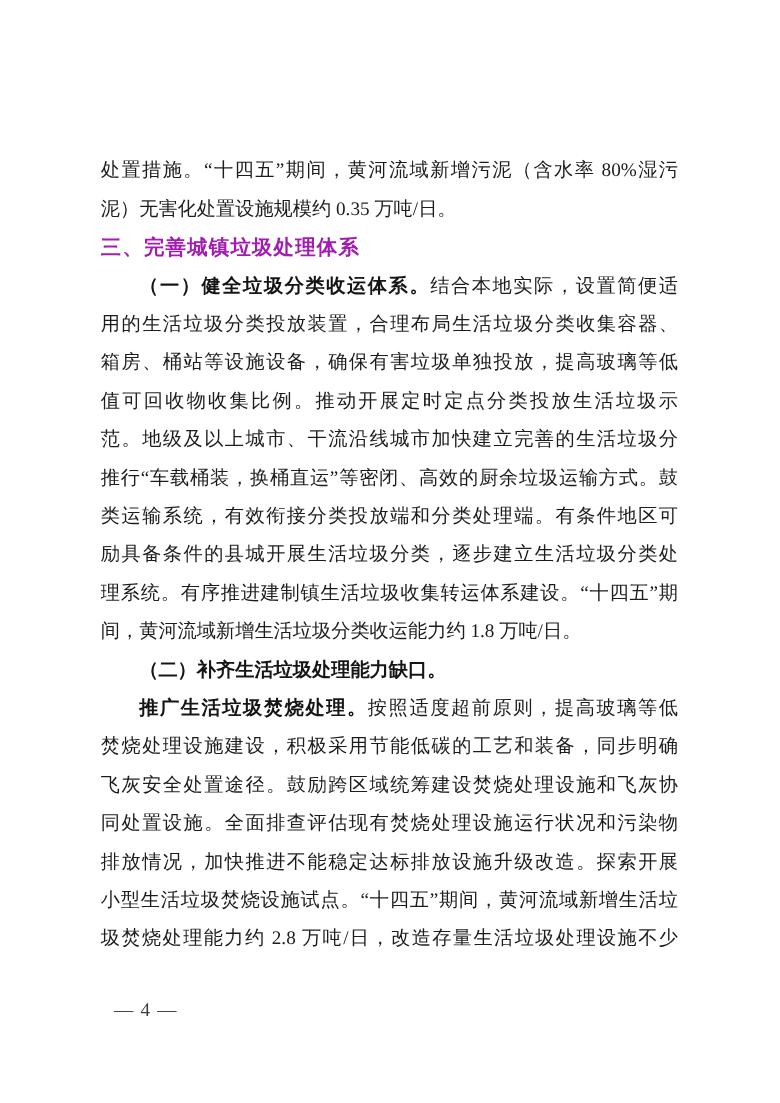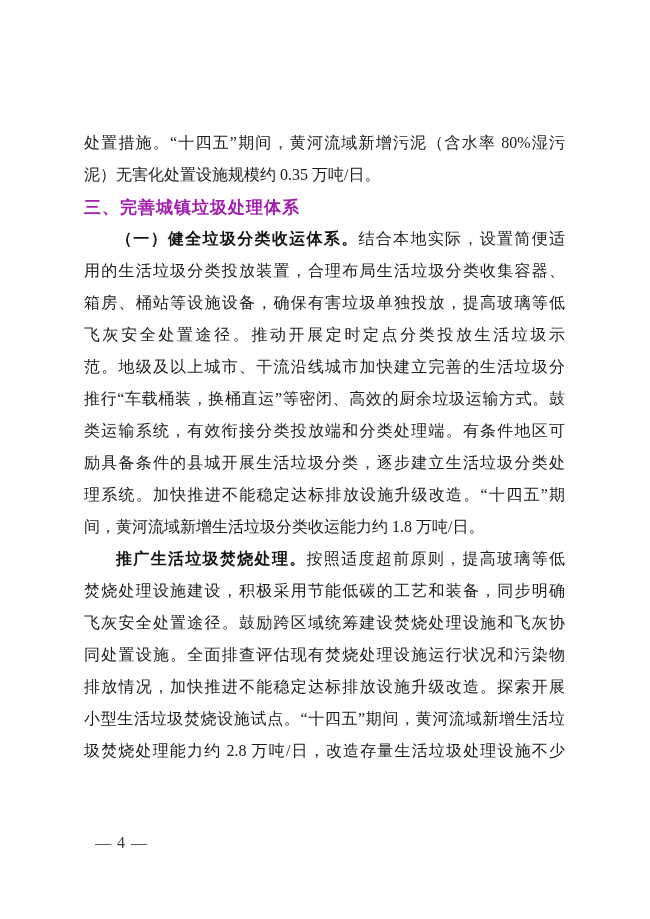--- a/index.html
+++ b/index.html
@@ -71,28 +71,29 @@
   <div class="text-block">
 
     <div class="line"><span>处置措施。“十四五”期间，黄河流域新增污泥（含水率 80%湿污</span></div>
     <div class="line noexpand"><span>泥）无害化处置设施规模约 0.35 万吨/日。</span></div>
 
     <div class="line heading">三、完善城镇垃圾处理体系</div>
 
     <div class="line indent"><span class="lead">（一）健全垃圾分类收运体系。</span><span>结合本地实际，设置简便适</span></div>
     <div class="line"><span>用的生活垃圾分类投放装置，合理布局生活垃圾分类收集容器、</span></div>
     <div class="line"><span>箱房、桶站等设施设备，确保有害垃圾单独投放，提高玻璃等低</span></div>
-    <div class="line"><span>飞灰安全处置途径。推动开展定时定点分类投放生活垃圾示</span></div>
+    <div class="line"><span>值可回收物收集比例。推动开展定时定点分类投放生活垃圾示</span></div>
     <div class="line"><span>范。地级及以上城市、干流沿线城市加快建立完善的生活垃圾分</span></div>
     <div class="line"><span>推行“车载桶装，换桶直运”等密闭、高效的厨余垃圾运输方式。鼓</span></div>
     <div class="line"><span>类运输系统，有效衔接分类投放端和分类处理端。有条件地区可</span></div>
     <div class="line"><span>励具备条件的县城开展生活垃圾分类，逐步建立生活垃圾分类处</span></div>
-    <div class="line"><span>理系统。加快推进不能稳定达标排放设施升级改造。“十四五”期</span></div>
+    <div class="line"><span>理系统。有序推进建制镇生活垃圾收集转运体系建设。“十四五”期</span></div>
     <div class="line noexpand"><span>间，黄河流域新增生活垃圾分类收运能力约 1.8 万吨/日。</span></div>
 
+    <div class="line indent noexpand"><span class="lead">（二）补齐生活垃圾处理能力缺口。</span></div>
 
     <div class="line indent"><span class="lead">推广生活垃圾焚烧处理。</span><span>按照适度超前原则，提高玻璃等低</span></div>
     <div class="line"><span>焚烧处理设施建设，积极采用节能低碳的工艺和装备，同步明确</span></div>
     <div class="line"><span>飞灰安全处置途径。鼓励跨区域统筹建设焚烧处理设施和飞灰协</span></div>
     <div class="line"><span>同处置设施。全面排查评估现有焚烧处理设施运行状况和污染物</span></div>
     <div class="line"><span>排放情况，加快推进不能稳定达标排放设施升级改造。探索开展</span></div>
     <div class="line"><span>小型生活垃圾焚烧设施试点。“十四五”期间，黄河流域新增生活垃</span></div>
     <div class="line"><span>圾焚烧处理能力约 2.8 万吨/日，改造存量生活垃圾处理设施不少</span></div>
 
   </div>

